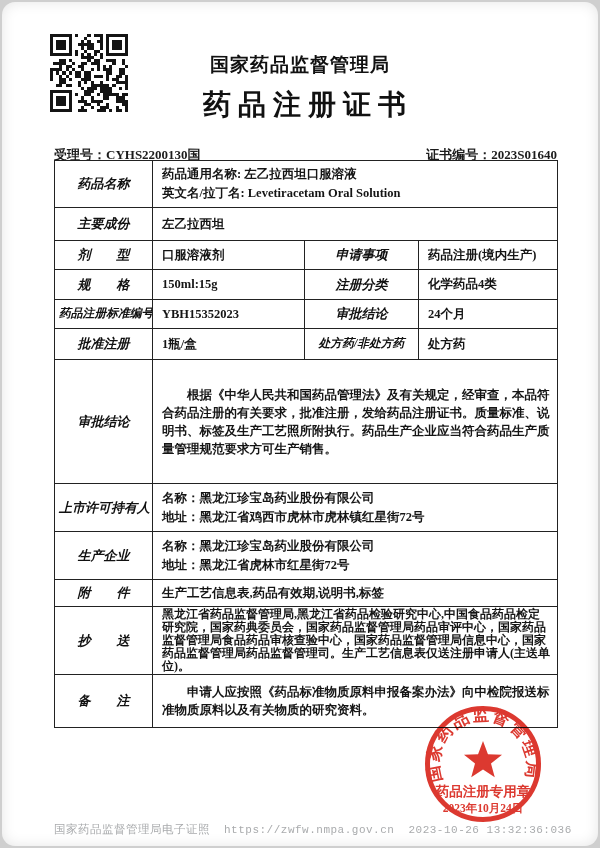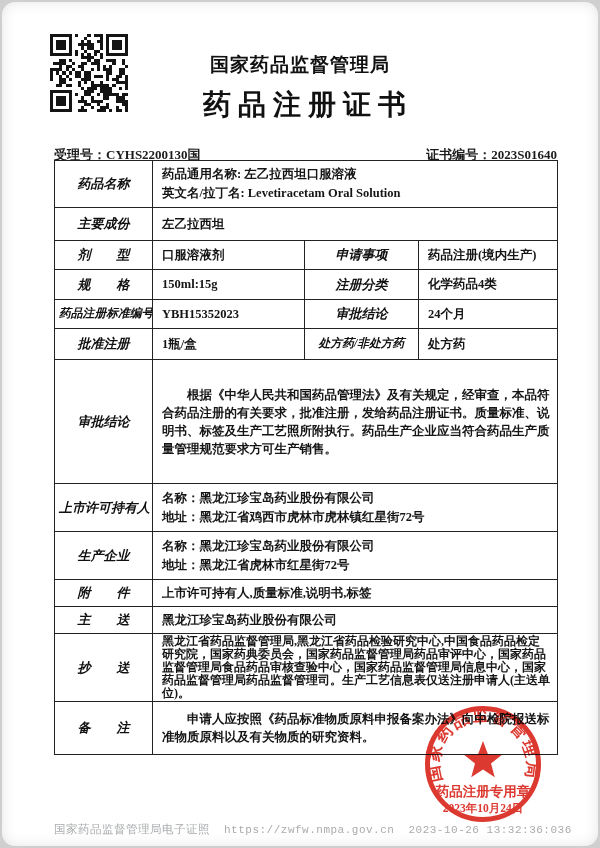--- a/index.html
+++ b/index.html
@@ -464,27 +464,23 @@
       <th>生产企业</th>
       <td colspan="3">
         <span class="ln">名称：黑龙江珍宝岛药业股份有限公司</span>
         <span class="ln">地址：黑龙江省虎林市红星街72号</span>
       </td>
     </tr>
 
 
     <tr class="r11">
       <th>附　　件</th>
-      <td colspan="3">上市许可持有人,质量标准,说明书,标签</td>
-    </tr>
-
-    <tr class="r12">
-      <th>主　　送</th>
-      <td colspan="3">黑龙江珍宝岛药业股份有限公司</td>
-    </tr>
+      <td colspan="3">生产工艺信息表,药品有效期,说明书,标签</td>
+    </tr>
+
 
     <tr class="r13">
       <th>抄　　送</th>
       <td colspan="3" class="para tightlines">黑龙江省药品监督管理局,黑龙江省药品检验研究中心,中国食品药品检定研究院，国家药典委员会，国家药品监督管理局药品审评中心，国家药品监督管理局食品药品审核查验中心，国家药品监督管理局信息中心，国家药品监督管理局药品监督管理司。生产工艺信息表仅送注册申请人(主送单位)。</td>
     </tr>
 
     <tr class="r14">
       <th>备　　注</th>
       <td colspan="3" class="para">
         <span class="indent">申请人应按照《药品标准物质原料申报备案办法》向中检院报送标准物质原料以及有关物质的研究资料。</span>

